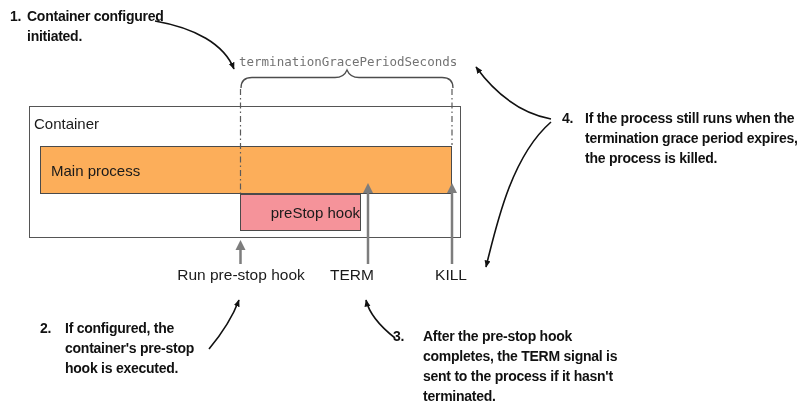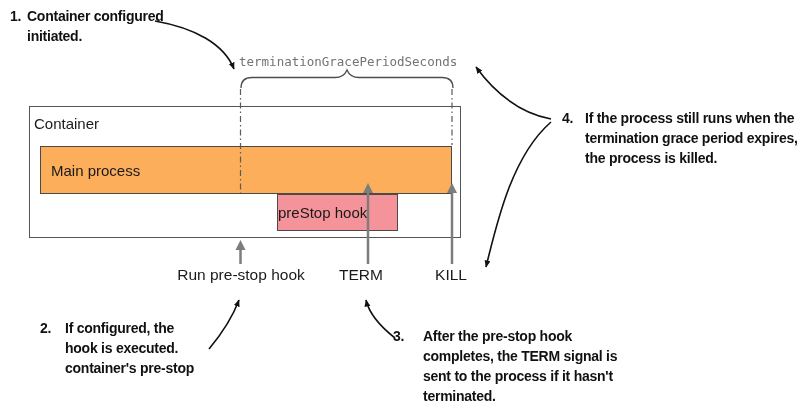--- a/index.html
+++ b/index.html
@@ -17,36 +17,36 @@
   }
   .main-process-bar{
     position:absolute;left:40px;top:146px;width:412px;height:48px;
     background:#FCAE5A;border:1.5px solid #4A4A4A;box-sizing:border-box;
     display:flex;align-items:center;
   }
   .main-process-bar .bar-label{margin-left:10px;font-size:15px;color:#1a1a1a;}
   .prestop-bar{
     position:absolute;left:240px;top:194px;width:121px;height:37px;
     background:#F5939A;border:1.5px solid #4A4A4A;box-sizing:border-box;
-    display:flex;align-items:center;justify-content:flex-start;margin-left:37px;
+    display:flex;align-items:center;justify-content:flex-end;
   }
   .prestop-bar .bar-label{font-size:15px;color:#1a1a1a;}
   
   .grace-label{
     position:absolute;left:239px;top:54px;
     font-family:"DejaVu Sans Mono",monospace;font-size:12.5px;color:#737373;
     white-space:nowrap;
   }
   
   .tl-label{
     position:absolute;top:266px;transform:translateX(-50%);
     font-size:15.5px;color:#1a1a1a;white-space:nowrap;
   }
   .tl-run{left:241px;}
-  .tl-term{left:361px;}
+  .tl-term{left:352px;}
   .tl-kill{left:451px;}
   
   .step{
     position:absolute;display:flex;
     font-size:14px;font-weight:bold;letter-spacing:-0.25px;line-height:20px;color:#111;
   }
   .step .num{flex:0 0 auto;}
   .step .lines{margin:0;}
   .step-1{left:10px;top:6px;}   .step-1 .num{width:17px;}
   .step-2{left:40px;top:318px;} .step-2 .num{width:25px;}
@@ -88,22 +88,22 @@
     <div class="lines">
       <div>Container configured</div>
       <div>initiated.</div>
     </div>
   </div>
 
   <div class="step step-2">
     <span class="num">2.</span>
     <div class="lines">
       <div>If configured, the</div>
+      <div>container's pre-stop</div>
       <div>hook is executed.</div>
-      <div>container's pre-stop</div>
     </div>
   </div>
 
   <div class="step step-3">
     <span class="num">3.</span>
     <div class="lines">
       <div>After the pre-stop hook</div>
       <div>completes, the TERM signal is</div>
       <div>sent to the process if it hasn't</div>
       <div>terminated.</div>

